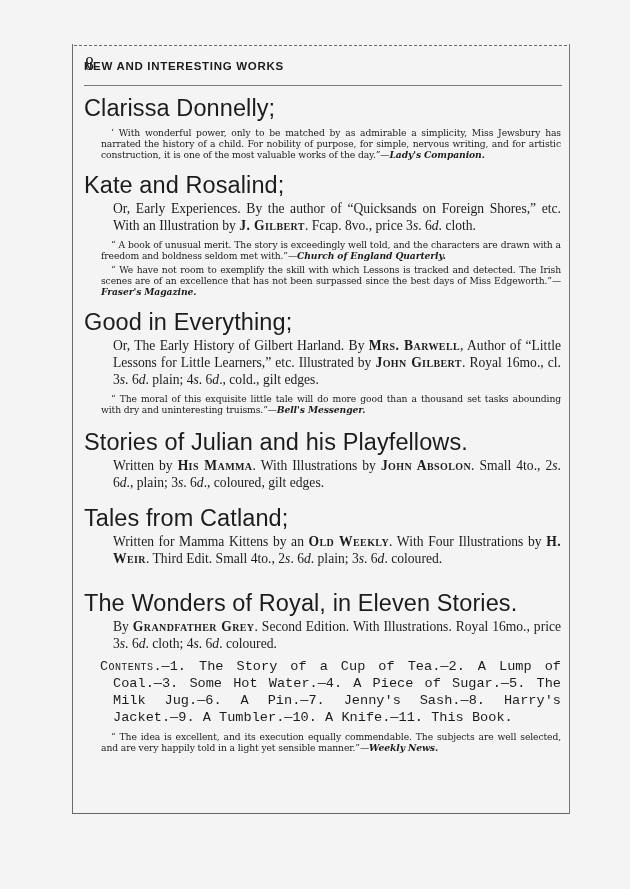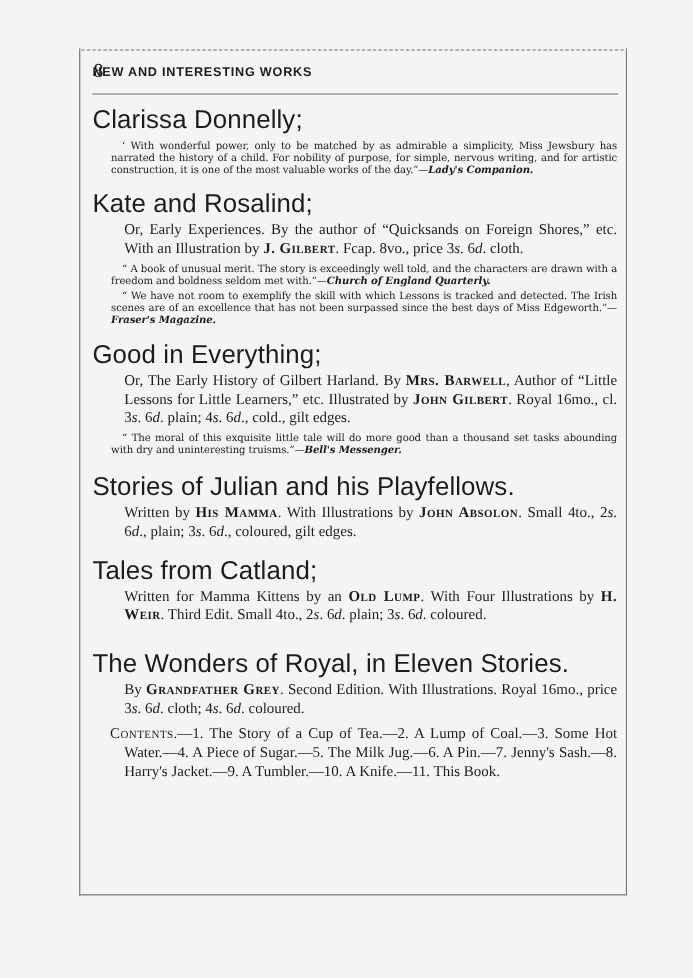--- a/index.html
+++ b/index.html
@@ -55,21 +55,21 @@
     .sc { font-variant: small-caps; font-weight: bold; letter-spacing: 0.4px; }
     .review {
       font-family: "DejaVu Serif", serif;
       font-size: 9.2px; line-height: 11px;
       margin: 5px 0 0 17px;
       text-align: justify; text-indent: 10px;
       letter-spacing: -0.1px;
     }
     .review .src { font-style: italic; font-weight: bold; }
     .contents {
-      font-family: Liberation Serif, serif;
+      font-family: Liberation Mono, monospace;
       font-size: 13.6px; line-height: 17px;
       margin: 6px 0 0 29px;
       text-indent: -13px; padding-left: 0;
       text-align: justify;
     }
     .rel { position: relative; }
     #e1 { margin-top: 8px; }
     #e2 { margin-top: 11px; }
     #e3 { margin-top: 11px; }
     #e4 { margin-top: 13px; }
@@ -121,28 +121,31 @@
   <div id="e4">
     <h2 class="entry-title">Stories of Julian and his Playfellows.</h2>
     <p class="entry-desc">
       <span>Written by </span><span class="sc">His Mamma</span><span>.  With Illustrations by </span><span class="sc">John Absolon</span><span>.  Small 4to., 2</span><i>s</i><span>. 6</span><i>d</i><span>., plain;  3</span><i>s</i><span>. 6</span><i>d</i><span>., coloured, gilt edges.</span>
     </p>
   </div>
 
   <div id="e5">
     <h2 class="entry-title">Tales from Catland;</h2>
     <p class="entry-desc">
-      <span>Written for Mamma Kittens by an </span><span class="sc">Old Lump</span><span>.   With Four Illustrations by </span><span class="sc">H. Weir</span><span>.   Third Edit. Small 4to., 2</span><i>s</i><span>. 6</span><i>d</i><span>. plain;  3</span><i>s</i><span>. 6</span><i>d</i><span>. coloured.</span>
+      <span>Written for Mamma Kittens by an </span><span class="sc">Old Weekly</span><span>.   With Four Illustrations by </span><span class="sc">H. Weir</span><span>.   Third Edit. Small 4to., 2</span><i>s</i><span>. 6</span><i>d</i><span>. plain;  3</span><i>s</i><span>. 6</span><i>d</i><span>. coloured.</span>
     </p>
   </div>
 
   <div id="e6">
     <h2 class="entry-title">The Wonders of Royal, in Eleven Stories.</h2>
     <p class="entry-desc">
       <span>By </span><span class="sc">Grandfather Grey</span><span>.   Second Edition.   With Illustrations. Royal 16mo., price 3</span><i>s</i><span>. 6</span><i>d</i><span>. cloth;  4</span><i>s</i><span>. 6</span><i>d</i><span>. coloured.</span>
     </p>
     <p class="contents" style="margin-left:16px; padding-left:13px; text-indent:-13px;">
       <span class="sc" style="font-weight:normal">Contents</span><span>.—1. The Story of a Cup of Tea.—2. A Lump of Coal.—3. Some Hot Water.—4. A Piece of Sugar.—5. The Milk Jug.—6. A Pin.—7. Jenny's Sash.—8. Harry's Jacket.—9. A Tumbler.—10. A Knife.—11. This Book.</span>
     </p>
+    <p class="review">
+      <span>“ The idea is excellent, and its execution equally commendable.  The subjects are well selected, and are very happily told in a light yet sensible manner.”—</span><span class="src">Weekly News.</span>
+    </p>
   </div>
 </div>
 
 <div style="position:absolute; left:72px; top:813px; width:497px; border-top:1px solid #666;"></div>
 
 </body></html>

